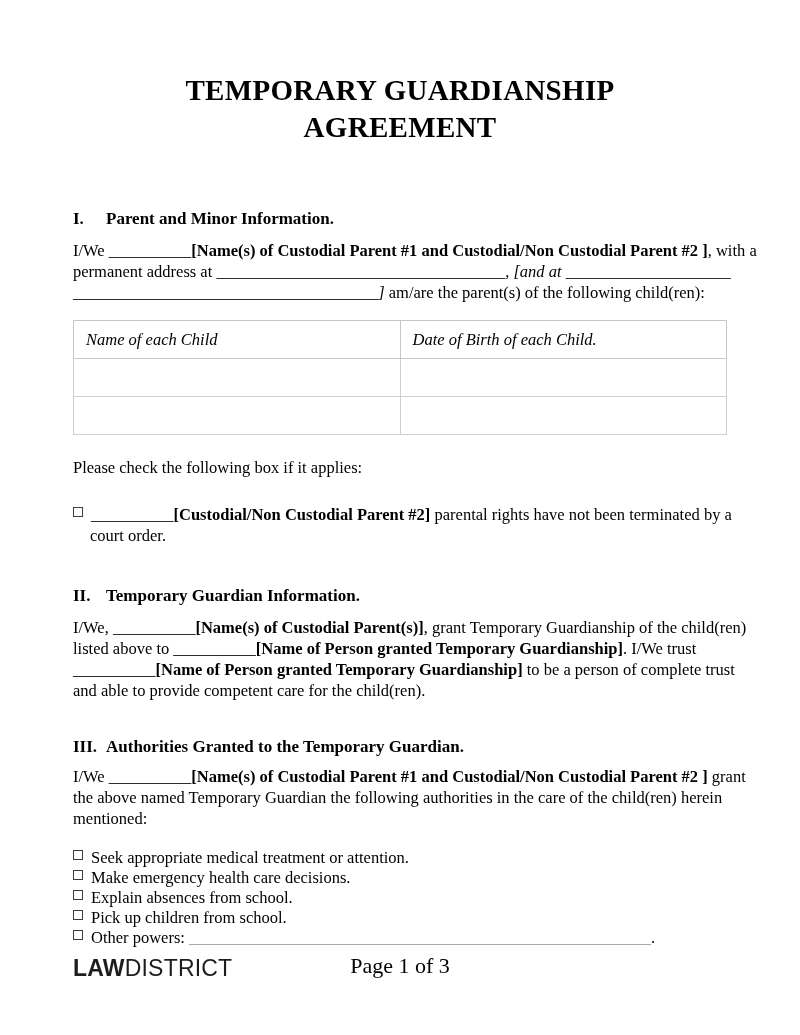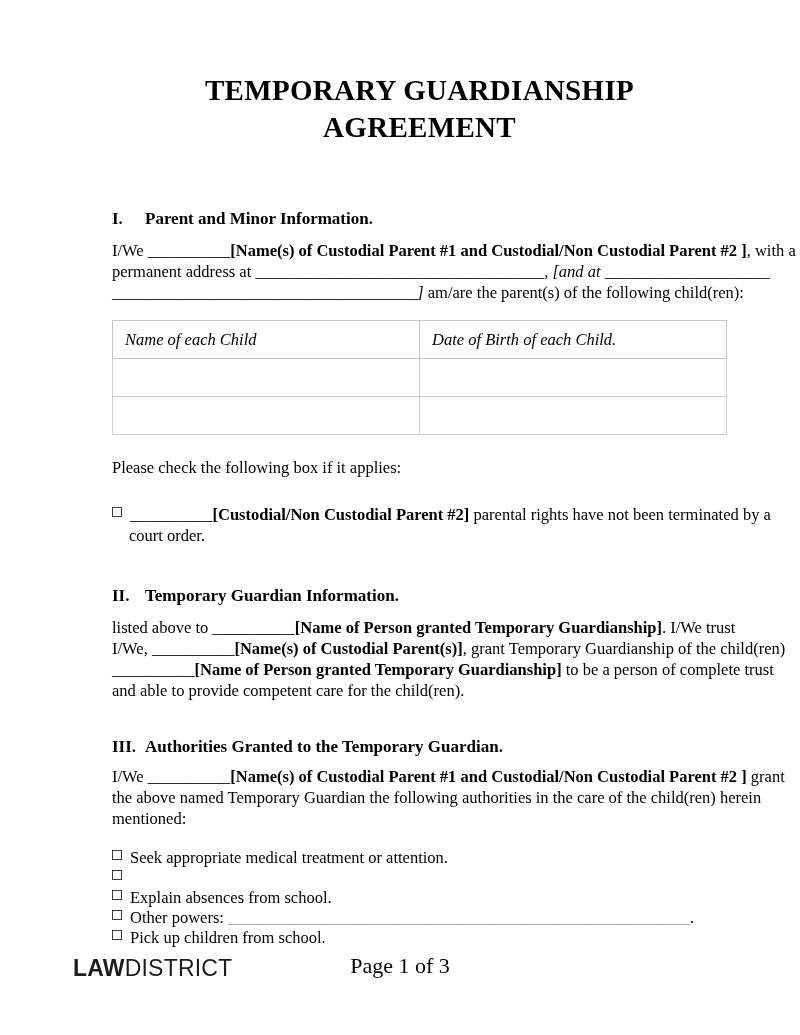--- a/index.html
+++ b/index.html
@@ -2,21 +2,21 @@
 <html><head>
 <meta charset="utf-8">
 <style>
   html, body { margin: 0; padding: 0; background: #ffffff; }
   .page {
     position: relative;
     width: 800px;
     height: 1035px;
     margin: 0 auto;
     box-sizing: border-box;
-    padding: 72px 73px 0 112px;
+    padding: 72px 73px 0 73px;
     background: #ffffff;
     font-family: "Liberation Serif", "DejaVu Serif", serif;
     font-size: 16.5px;
     line-height: 21px;
     color: #000000;
     overflow: hidden;
   }
   .doc-title {
     margin: 0;
     text-align: center;
@@ -130,40 +130,40 @@
   <div class="check-prompt">Please check the following box if it applies:</div>
 
   <div class="check-item">
     <div class="pl"><span class="cbx"></span><span>__________</span><span class="b">[Custodial/Non Custodial Parent #2]</span><span> parental rights have not been terminated by a</span></div>
     <div class="cont">court order.</div>
   </div>
 
   <h2 class="sec-heading sec2-h"><span class="num">II.</span><span>Temporary Guardian Information.</span></h2>
 
   <div class="para">
+    <div class="pl"><span>I/We, </span><span>__________</span><span class="b">[Name(s) of Custodial Parent(s)]</span><span>, grant Temporary Guardianship of the child(ren)</span></div>
     <div class="pl"><span>listed above to </span><span>__________</span><span class="b">[Name of Person granted Temporary Guardianship]</span><span>. I/We trust</span></div>
-    <div class="pl"><span>I/We, </span><span>__________</span><span class="b">[Name(s) of Custodial Parent(s)]</span><span>, grant Temporary Guardianship of the child(ren)</span></div>
     <div class="pl"><span>__________</span><span class="b">[Name of Person granted Temporary Guardianship]</span><span> to be a person of complete trust</span></div>
     <div class="pl">and able to provide competent care for the child(ren).</div>
   </div>
 
   <h2 class="sec-heading sec3-h"><span class="num">III.</span><span>Authorities Granted to the Temporary Guardian.</span></h2>
 
   <div class="para para3">
     <div class="pl"><span>I/We </span><span>__________</span><span class="b">[Name(s) of Custodial Parent #1 and Custodial/Non Custodial Parent #2 ]</span><span> grant</span></div>
     <div class="pl">the above named Temporary Guardian the following authorities in the care of the child(ren) herein</div>
     <div class="pl">mentioned:</div>
   </div>
 
   <div class="auth-list">
     <div class="auth-item"><span class="cbx"></span><span>Seek appropriate medical treatment or attention.</span></div>
-    <div class="auth-item"><span class="cbx"></span></div>
+    <div class="auth-item"><span class="cbx"></span><span>Make emergency health care decisions.</span></div>
     <div class="auth-item"><span class="cbx"></span><span>Explain absences from school.</span></div>
+    <div class="auth-item"><span class="cbx"></span><span>Pick up children from school.</span></div>
     <div class="auth-item"><span class="cbx"></span><span>Other powers: </span><span class="blank-gray">________________________________________________________</span><span>.</span></div>
-    <div class="auth-item"><span class="cbx"></span><span>Pick up children from school.</span></div>
   </div>
 
   <div class="footer">
     <div class="logo"><span class="logo-bold">LAW</span><span>DISTRICT</span></div>
     <div class="page-num">Page 1 of 3</div>
   </div>
 
 </div>
 
 </body></html>

